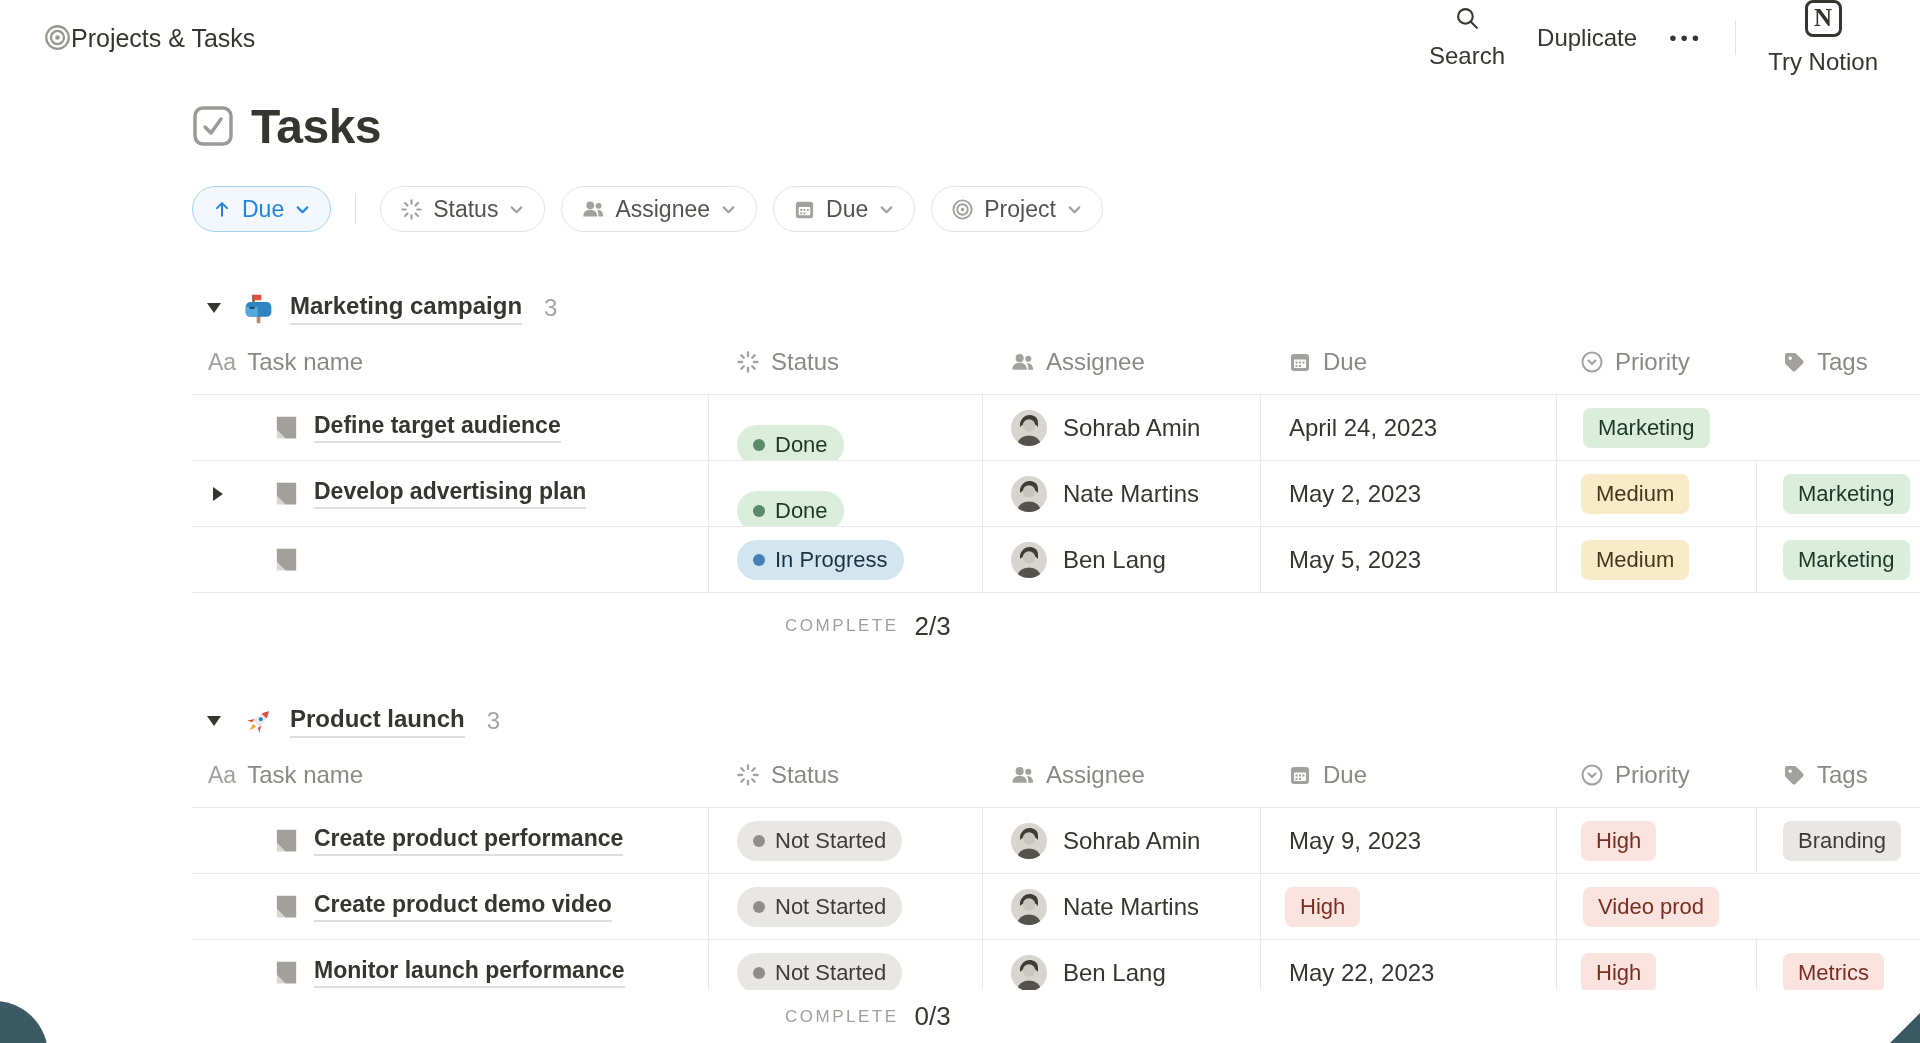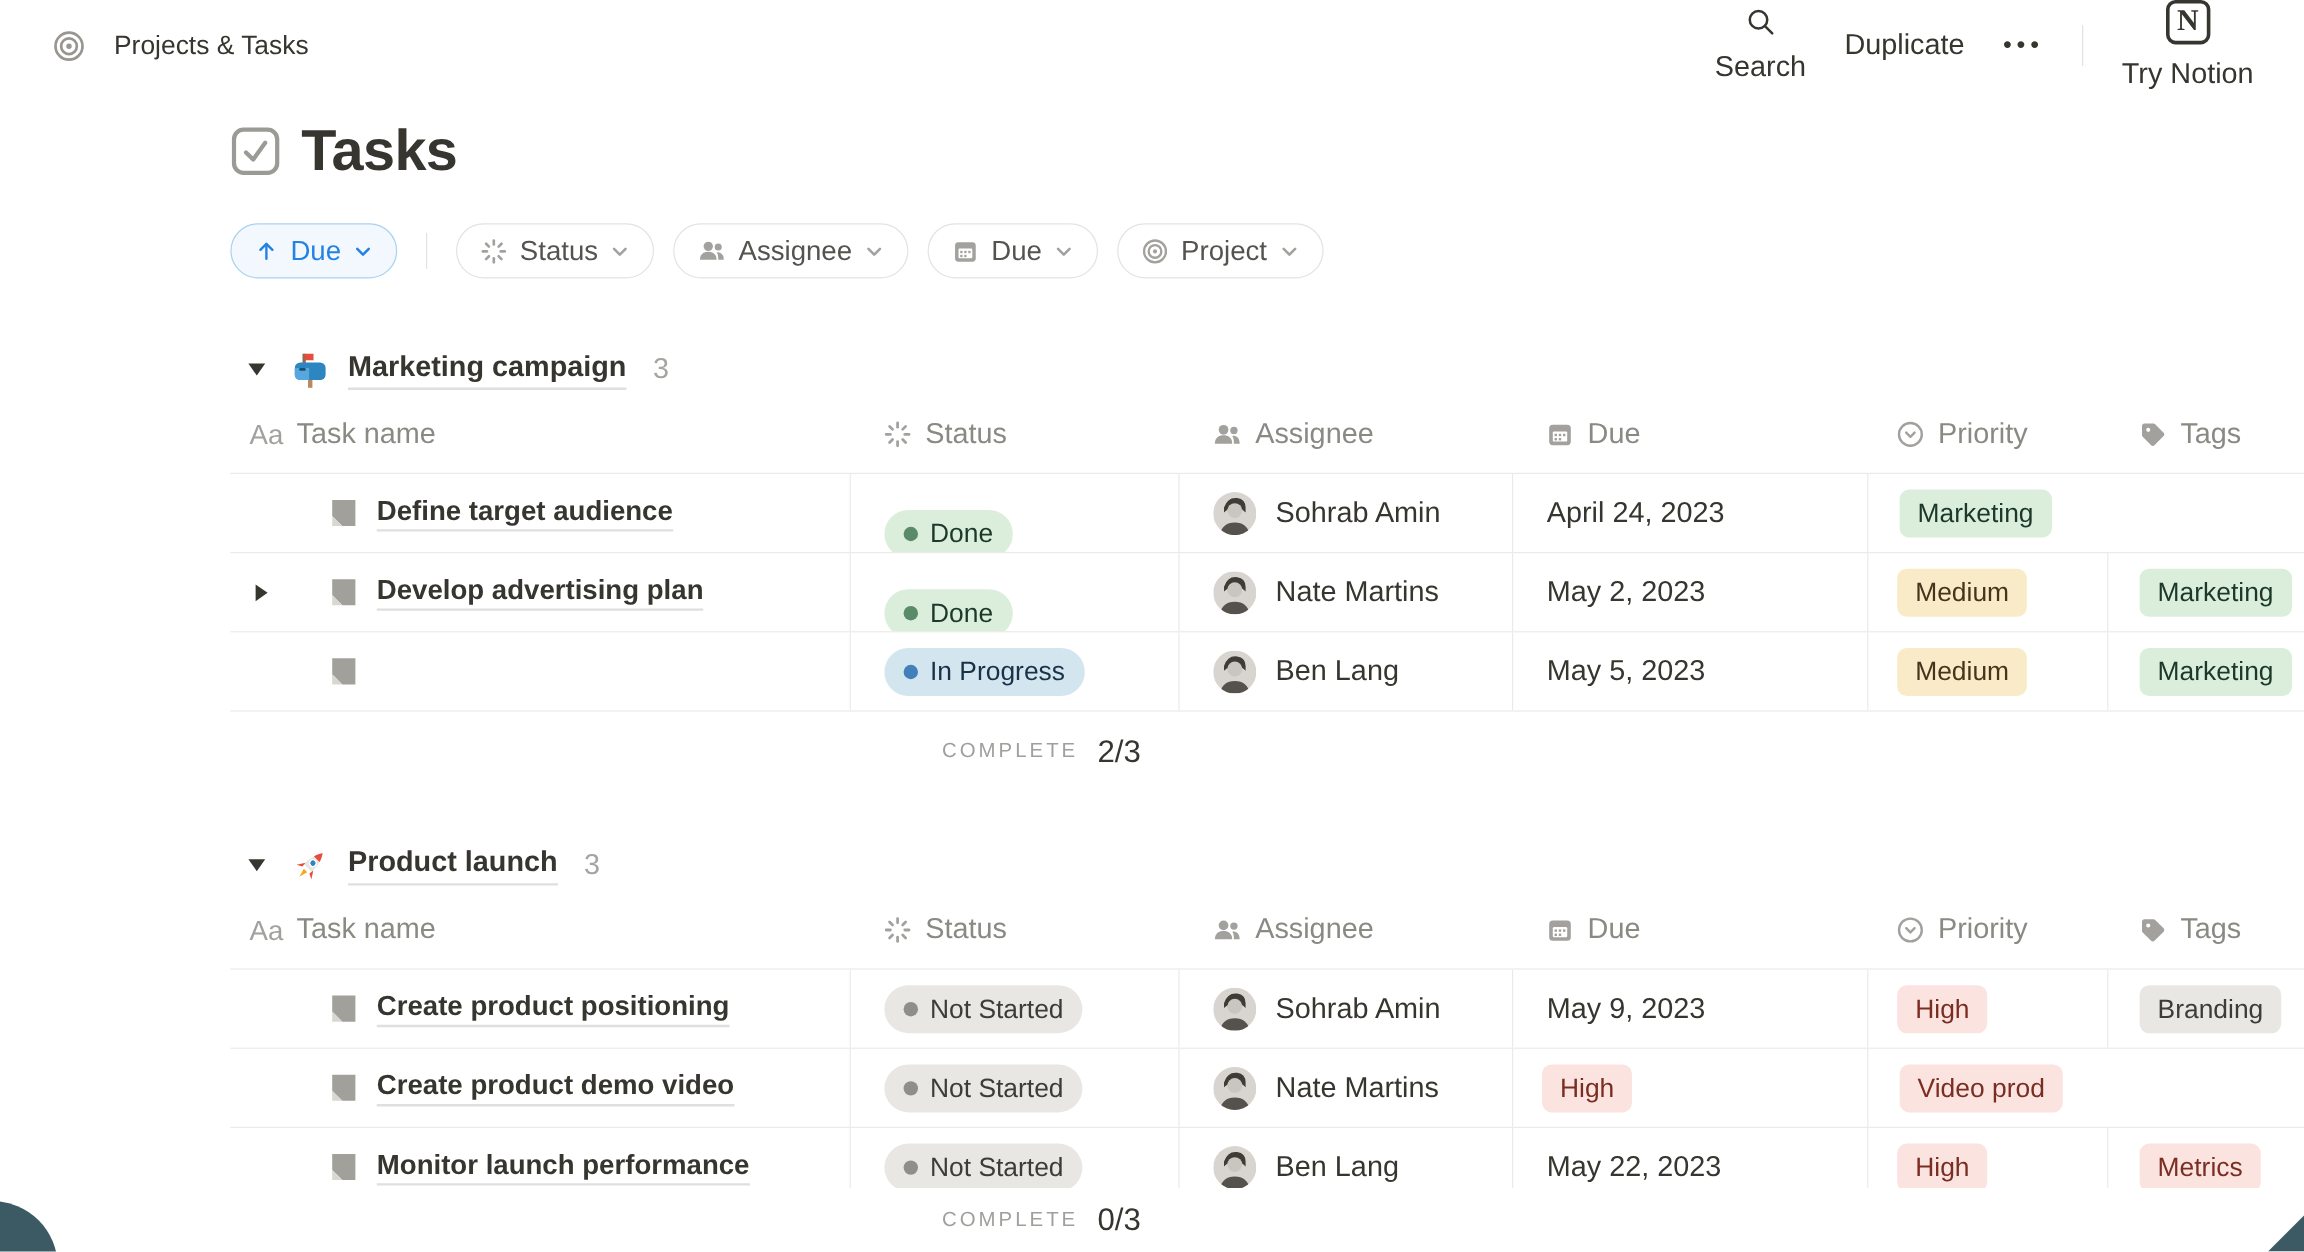--- a/index.html
+++ b/index.html
@@ -1,21 +1,21 @@
 <!DOCTYPE html>
 <html><head>
 <meta charset="utf-8">
 <style>
   * { margin:0; padding:0; box-sizing:border-box; }
   html,body { width:1920px; height:1043px; overflow:hidden; background:#fff;
     font-family:"Liberation Sans","DejaVu Sans",sans-serif; color:#37352F; position:relative; }
 
   
   .topbar { height:76px; display:flex; align-items:center; justify-content:space-between; padding:0 42px 0 44px; }
-  .tb-left { display:flex; align-items:flex-start; gap:24px; font-size:22px; }
+  .tb-left { display:flex; align-items:flex-start; gap:0; font-size:25px; }
   .tb-right { display:flex; align-items:center; gap:32px; font-size:24px; }
   .tb-item { display:flex; align-items:center; gap:11px; cursor:default;flex-direction:column; }
   .dots { font-size:21px; letter-spacing:4px; color:#37352F; }
   .tb-div { width:1px; height:34px; background:#E3E2E0; }
   .nlogo { width:37px; height:37px; border:3px solid #37352F; border-radius:8px; display:flex; align-items:center; justify-content:center;
     font-family:"Liberation Serif","DejaVu Serif",serif; font-weight:700; font-size:25px; padding-bottom:1px; }
 
   
   .content { padding-left:192px; }
   .title-row { display:flex; align-items:center; gap:17px; margin-top:22px; height:56px; }
@@ -484,21 +484,21 @@
       <div class="rows">
           <div class="trow">
     <div class="cell c-task">
 
       <span class="page-ic">
         <svg width="29" height="29" viewBox="0 0 24 24">
           <path d="M4 3 H20 V21 H11 L4 14 Z" fill="#A2A09B"></path>
           <path d="M4 14 L11 21 H4 Z" fill="#D9D7D3"></path>
         </svg>
       </span>
-      <span class="task-text">Create product positioning</span>
+      <span class="task-text">Create product performance</span>
     </div>
     <div class="cell">
       <span class="status-pill s-gray">
         <span class="dot"></span>
         <span>Not Started</span>
       </span>
     </div>
     <div class="cell">
       <span class="avatar">
         <svg width="36" height="36" viewBox="0 0 36 36">

